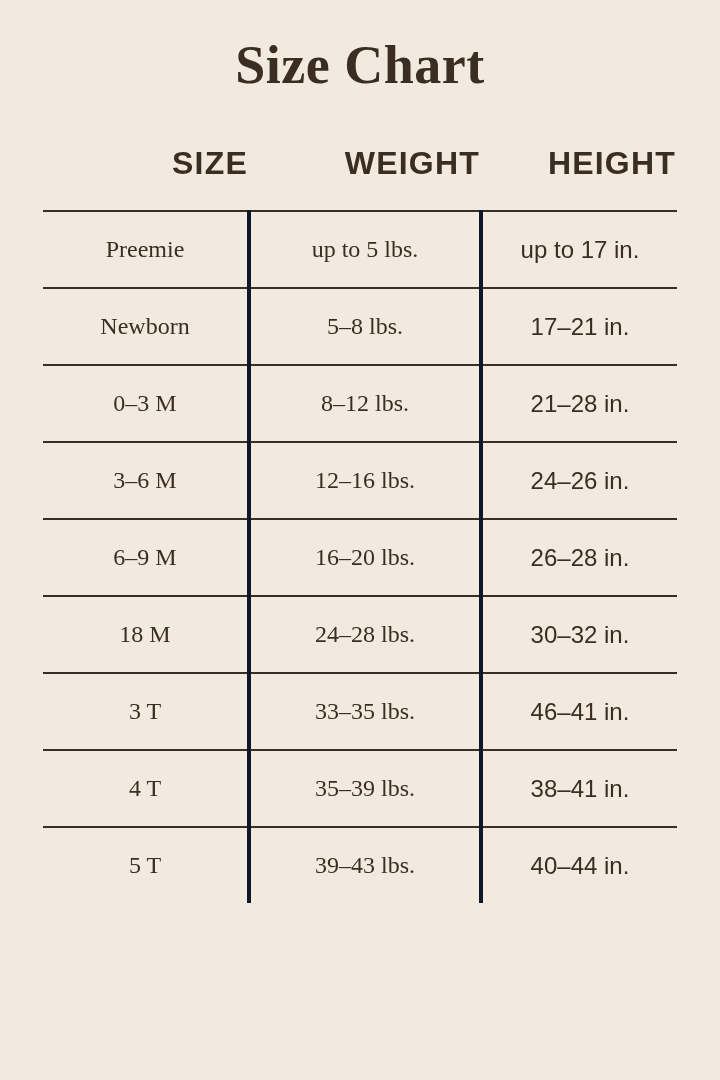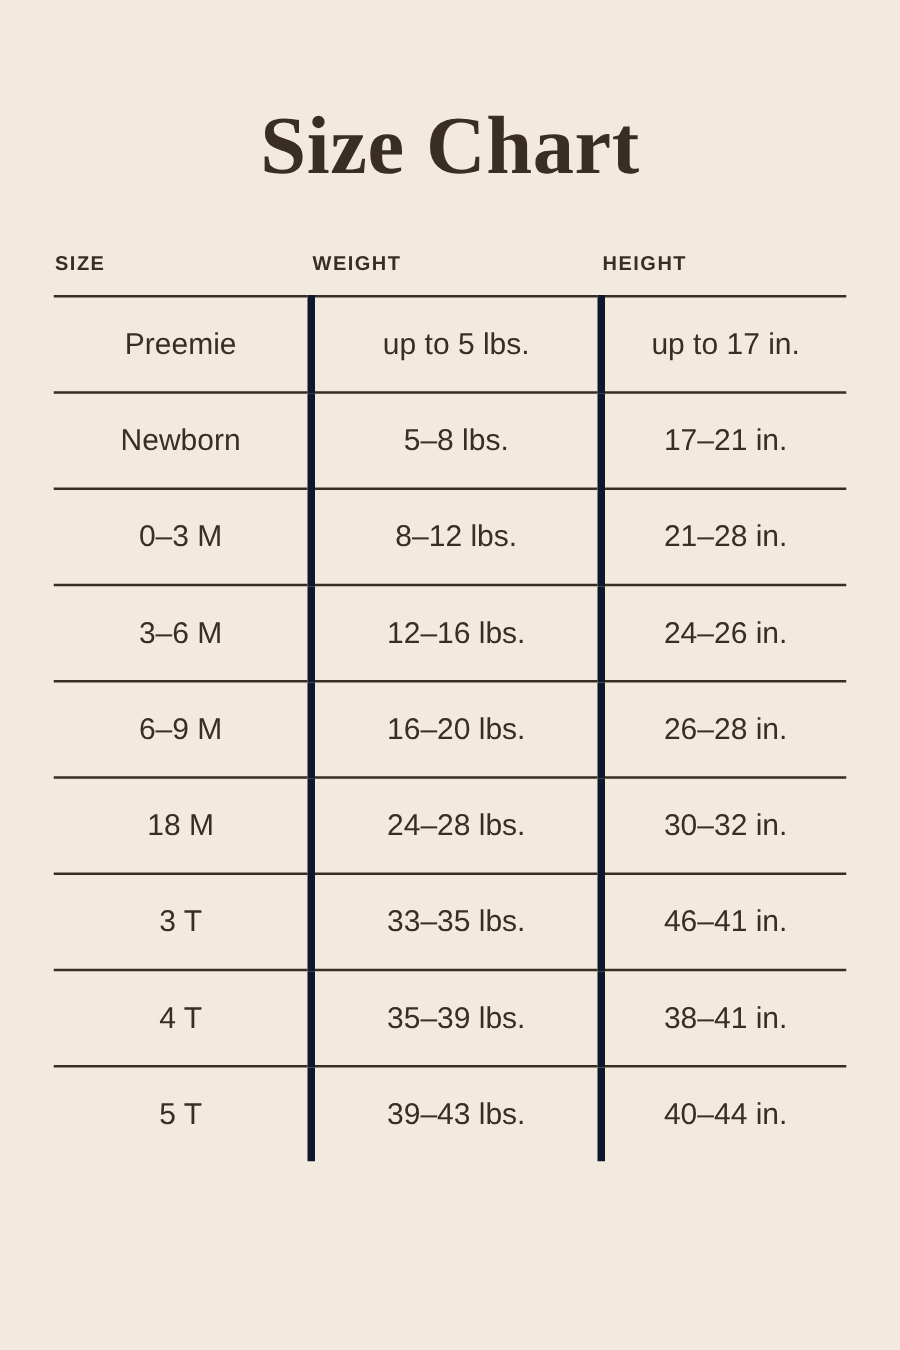--- a/index.html
+++ b/index.html
@@ -19,61 +19,62 @@
     height: 1080px;
     position: relative;
     box-sizing: border-box;
     display: flex;
     flex-direction: column;
     align-items: center;
   }
   .title {
     font-family: "Liberation Serif", serif;
     font-weight: bold;
-    font-size: 66px;
+    font-size: 54px;
     letter-spacing: 0.5px;
     color: #3a2e22;
-    margin-top: 84px;
+    margin-top: 38px;
     margin-bottom: 0;
     line-height: 1;
     text-align: center;
   }
   table.size-chart {
     margin-top: 52px;
     border-collapse: collapse;
     width: 628px;
     table-layout: fixed;
   }
   table.size-chart th {
     font-family: "Liberation Sans", sans-serif;
     font-weight: bold;
-    font-size: 16px;
+    font-size: 32px;
     letter-spacing: 1.2px;
     color: #3a2e22;
-    padding-bottom: 15px;
-    text-align: left;
+    padding-bottom: 28px;
+    text-align: right;
     border-bottom: 2px solid #3a2e22;
   }
   table.size-chart td {
     font-family: "Liberation Sans", sans-serif;
     font-weight: normal;
     font-size: 24px;
     color: #3a2e22;
     text-align: center;
     height: 75px;
     border-bottom: 2px solid #3a2e22;
     padding: 0;
   }
   table.size-chart tbody tr:last-child td {
     border-bottom: none;
   }
   
   table.size-chart td.col-size,
   table.size-chart td.col-weight {
-    border-right: 6px solid #0f172a;
+    border-right: 4px solid #0f172a;
+    font-family: Liberation Serif, serif;
   }
   table.size-chart th.col-size,
   table.size-chart th.col-weight {
     border-right: none;
   }
   .col-size { width: 204px; }
   .col-weight { width: 230px; }
   .col-height { width: 194px; }
 </style>
 </head>

